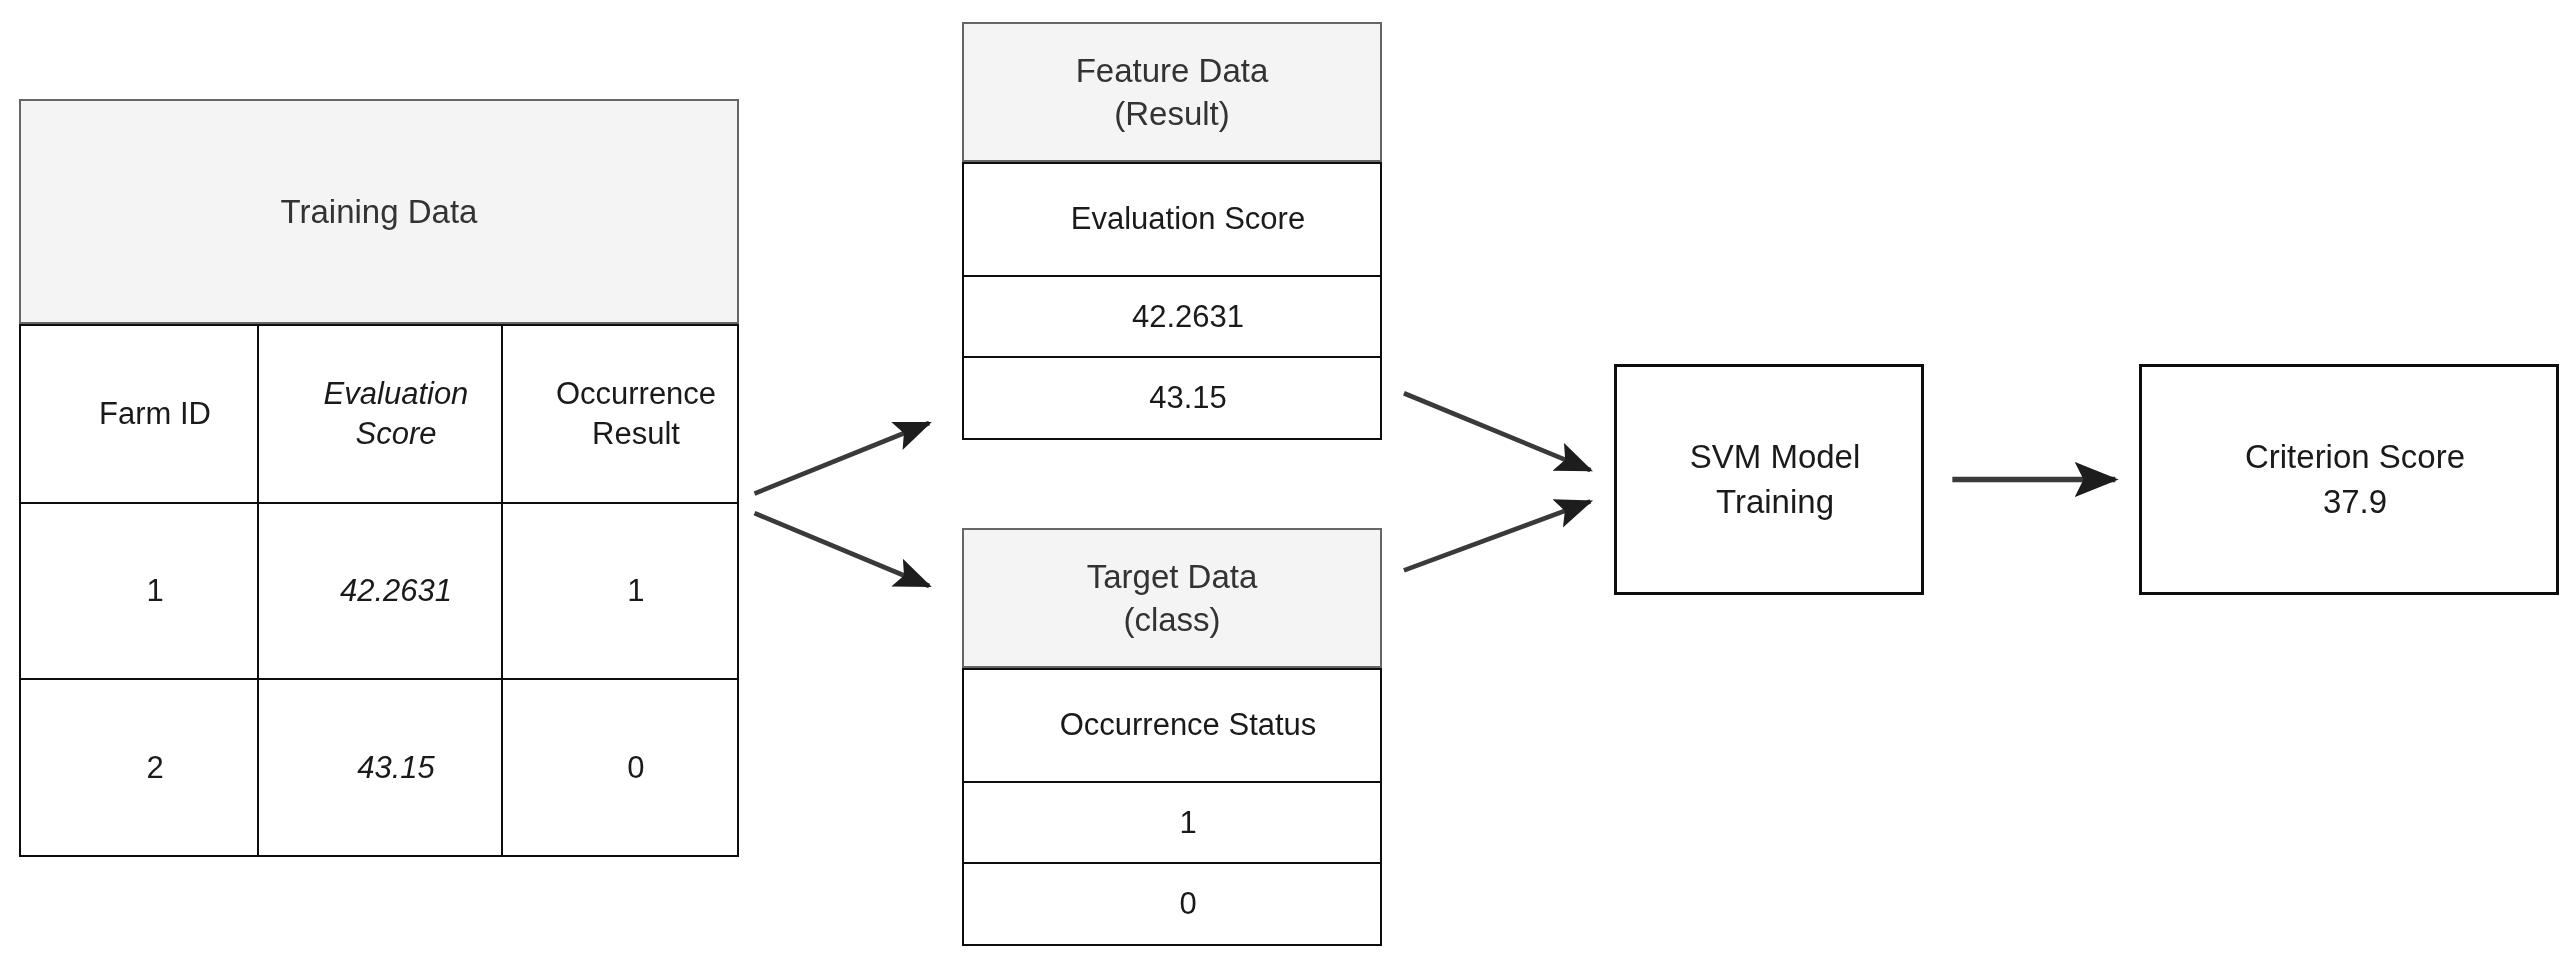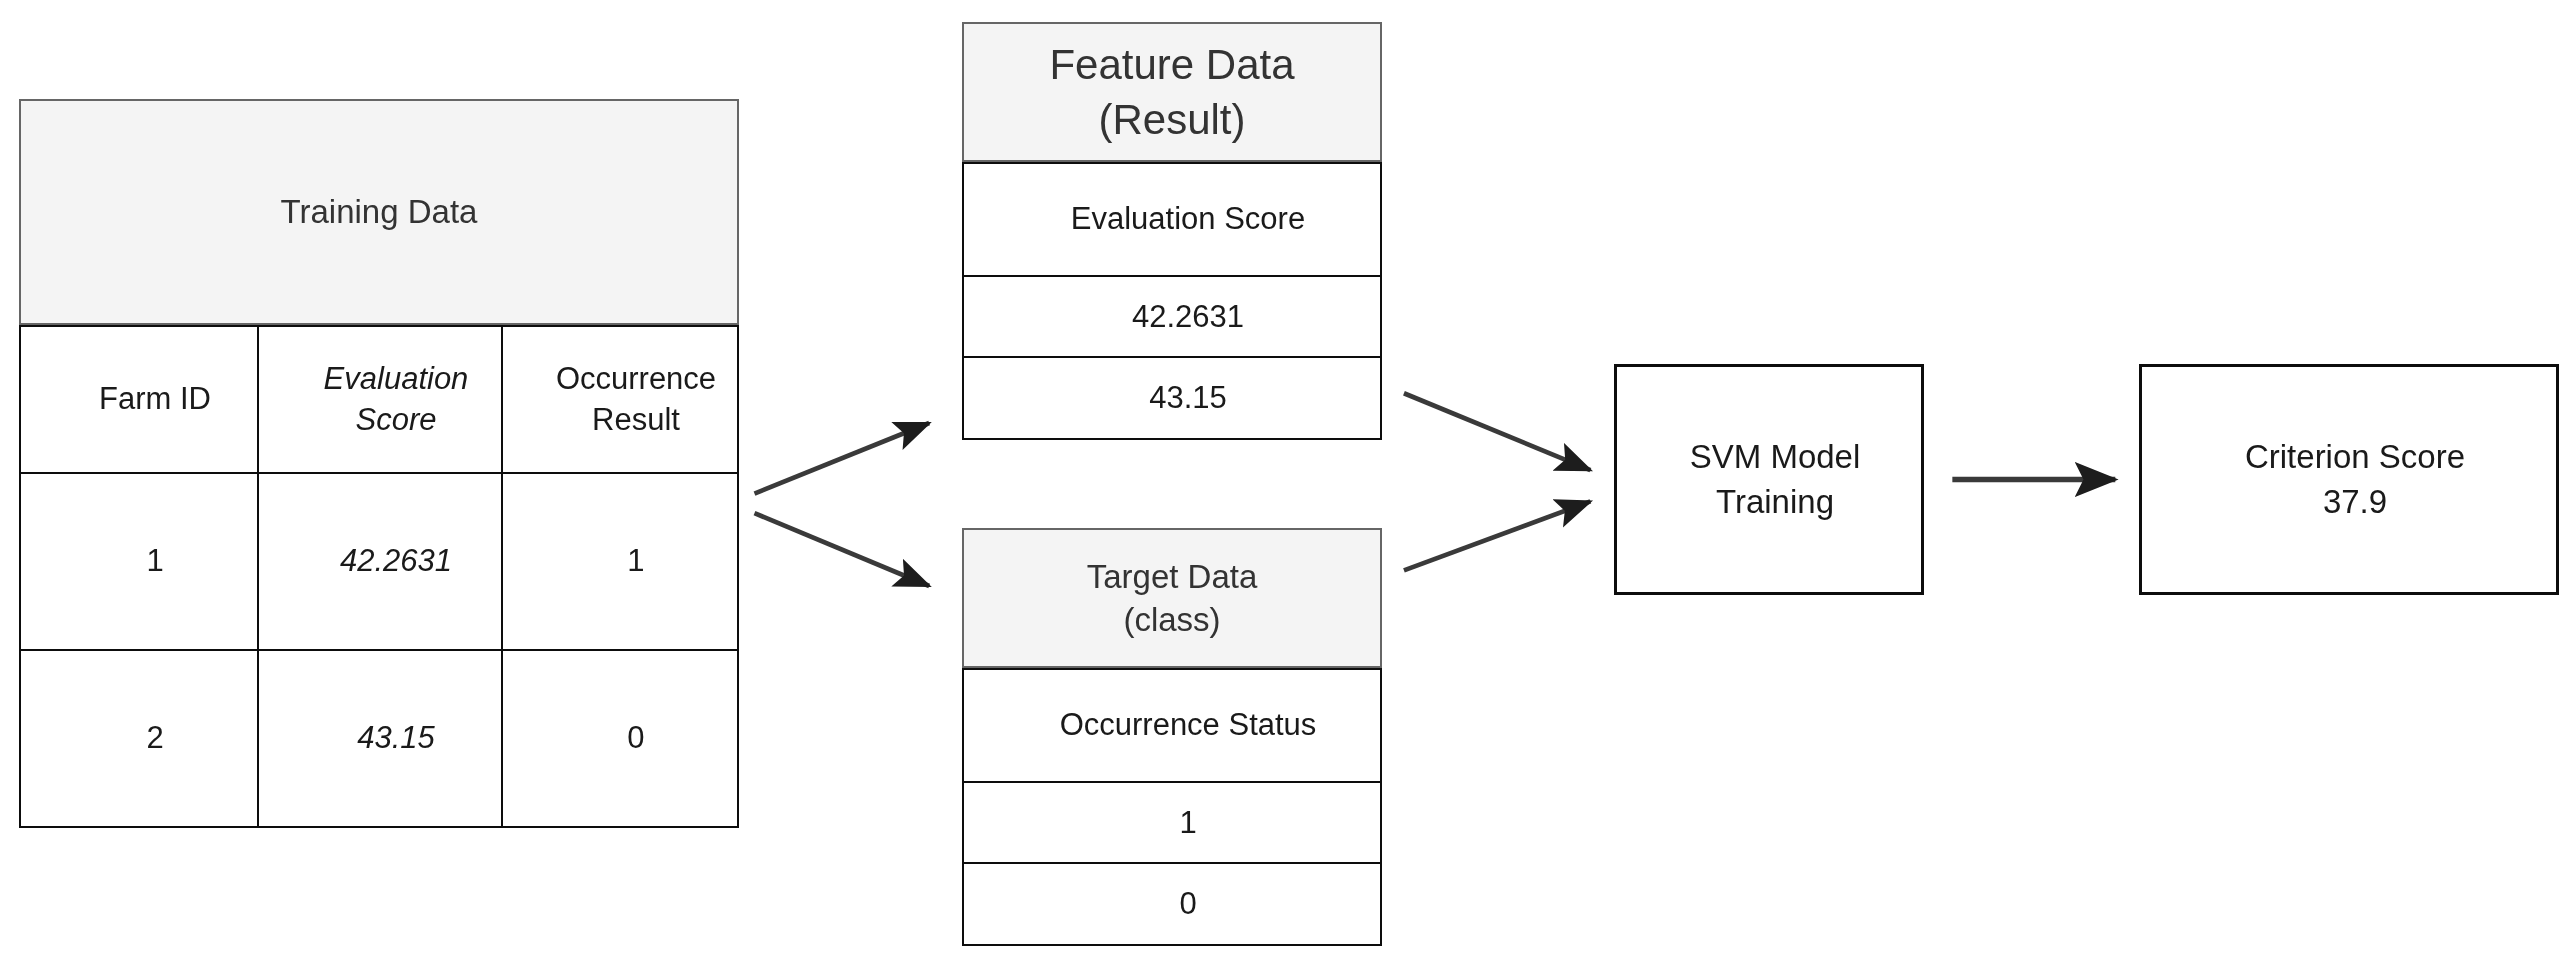--- a/index.html
+++ b/index.html
@@ -75,36 +75,36 @@
     top: 99px;
     width: 720px;
     height: 758px;
     font-size: 31px;
   }
   #training-data-table .tbl-title {
     height: 226px;
     font-size: 33px;
   }
   #training-data-table .tbl-row { height: 177px; }
-  #training-data-table .tbl-row.r-head { height: 149px; justify-content: space-between; }
+  #training-data-table .tbl-row.r-head { height: 180px; justify-content: space-between; }
   #training-data-table .c0 { width: 237px; }
   #training-data-table .c1 { width: 245px; font-style: italic; }
   #training-data-table .c2 { width: 237px; }
 
   
   #feature-data-table {
     left: 962px;
     top: 22px;
     width: 420px;
     height: 418px;
     font-size: 31px;
   }
   #feature-data-table .tbl-title {
     height: 153px;
-    font-size: 42px;
+    font-size: 33px;
   }
   #feature-data-table .tbl-row { height: 89px; }
   #feature-data-table .tbl-row.r-head { height: 125px; }
   #feature-data-table .cell { width: 100%; }
 
   
   #target-data-table {
     left: 962px;
     top: 516px;
     width: 420px;

